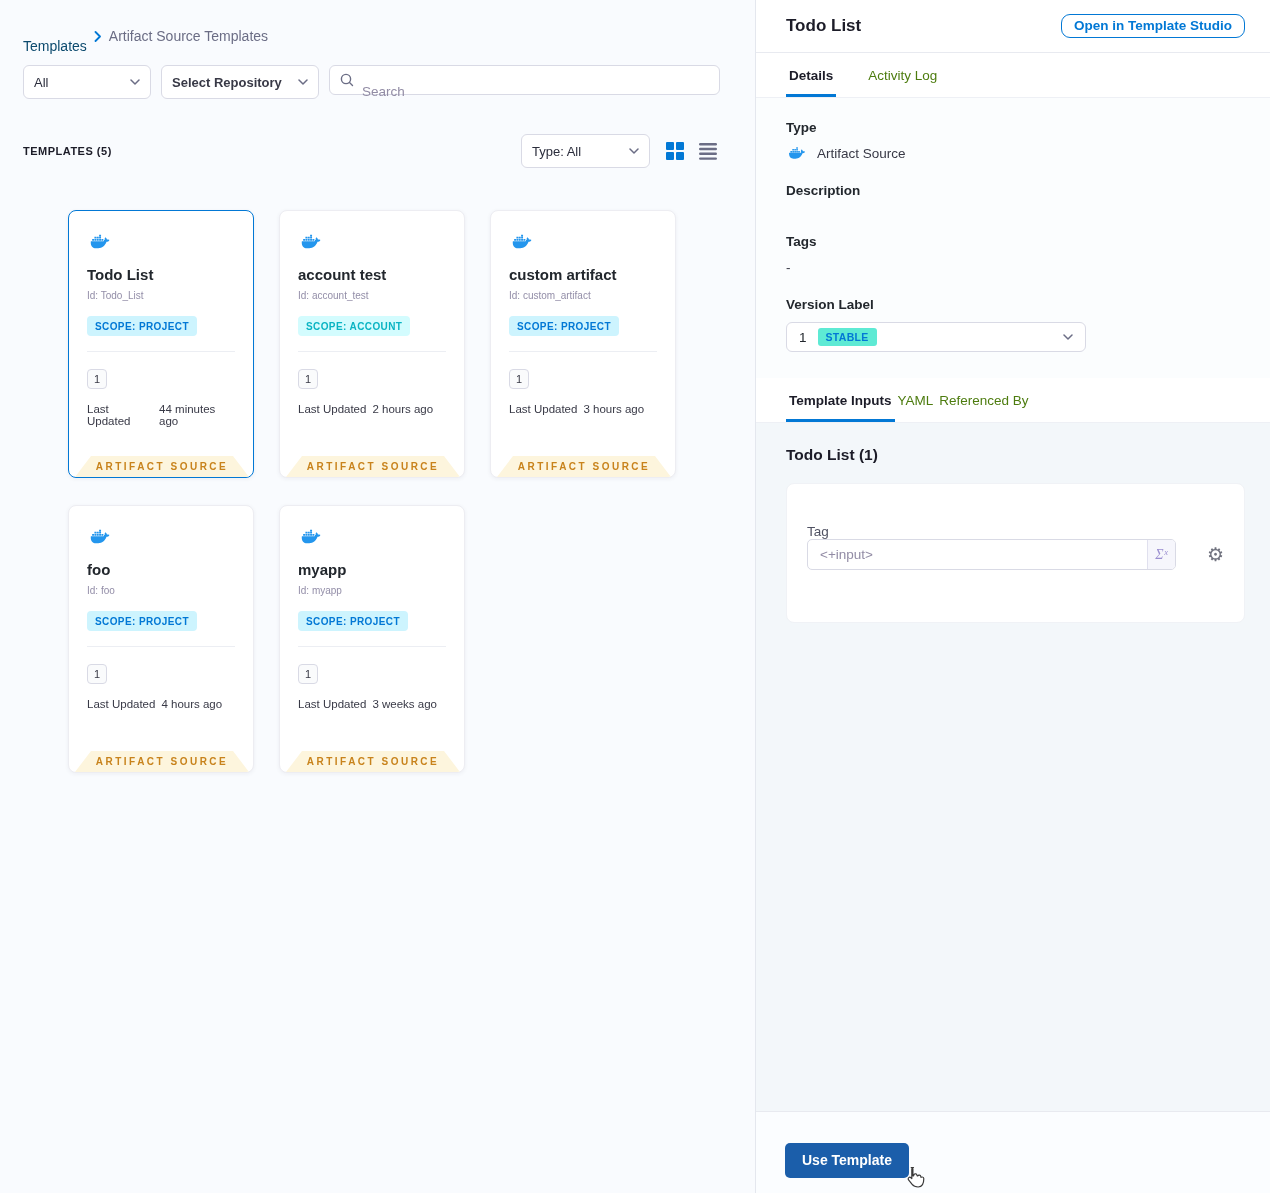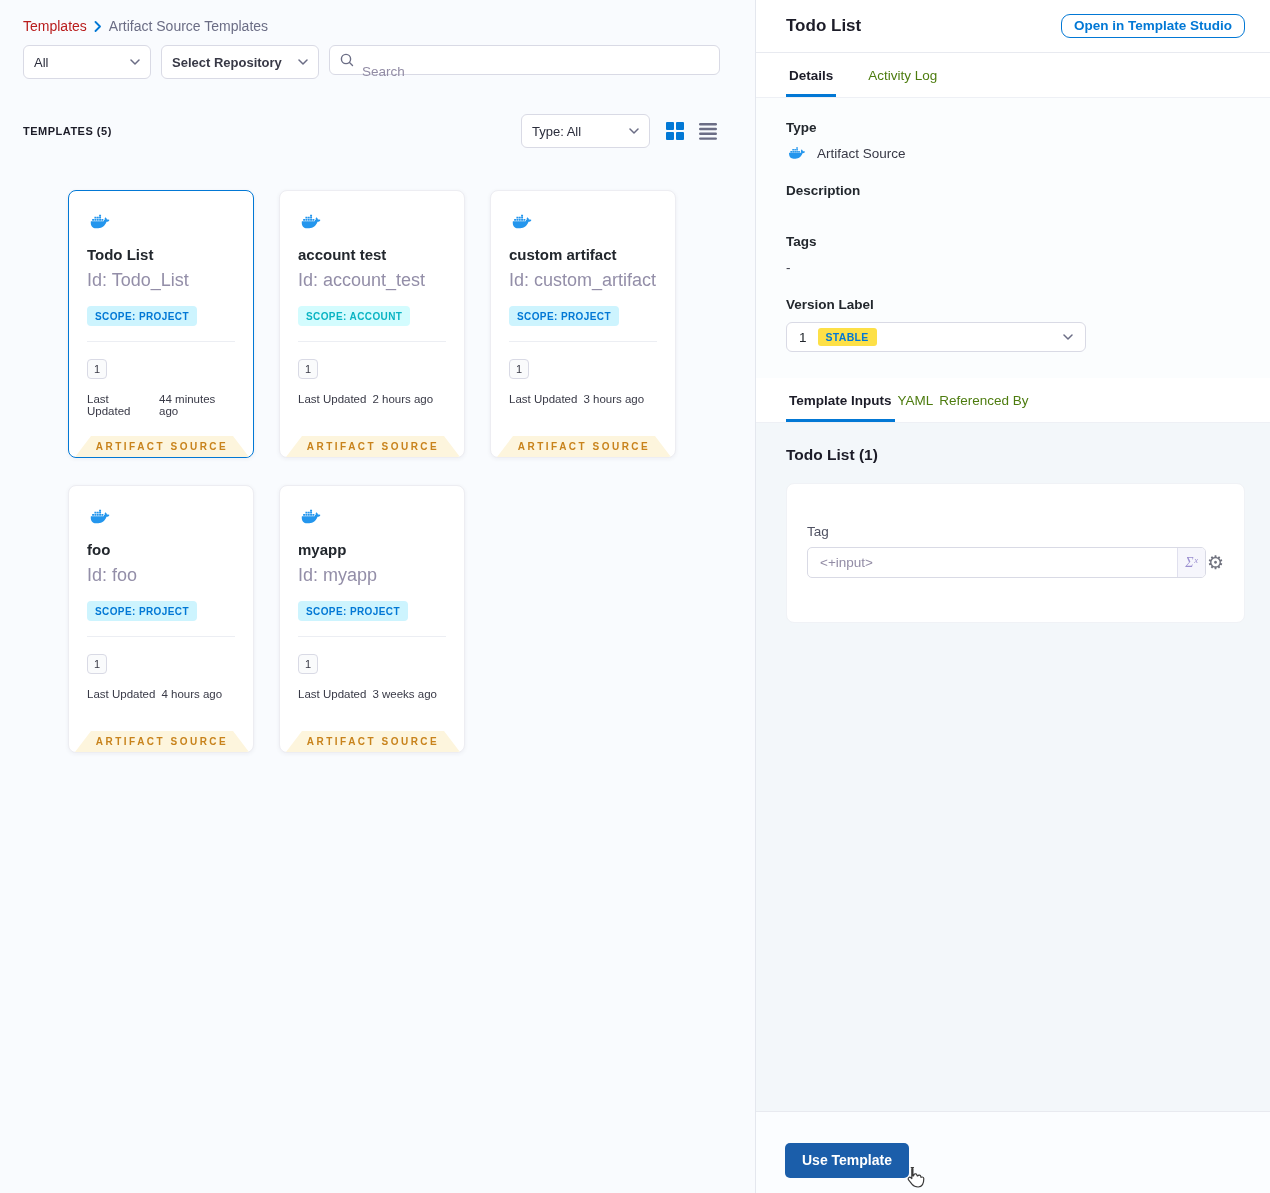--- a/index.html
+++ b/index.html
@@ -15,21 +15,21 @@
   svg { display:block; }
 
   
   .left {
     width:756px; height:100%;
     background:#f9fbfe;
     border-right:1px solid #e4e7ee;
     position:relative;
   }
   .breadcrumb { display:flex; align-items:center; gap:7px; padding:18px 0 0 23px; font-size:14px; }
-  .breadcrumb .root { color:#b91c1c; cursor:pointer; }
+  .breadcrumb .root { color:#0c4a6e; cursor:pointer;margin-top:20px; }
   .breadcrumb .current { color:#6b6d85; }
 
   .filter-row { display:flex; gap:10px; margin:11px 35px 0 23px; }
   .select {
     height:34px; background:#fff; border:1px solid #d9dae5; border-radius:6px;
     display:flex; align-items:center; justify-content:space-between;
     padding:16px 10px; font-size:13px; color:#2b2d3c; cursor:pointer;
   }
   .select.scope { width:128px; }
   .select.repo  { width:158px; font-weight:600; color:#383946; }
@@ -56,21 +56,21 @@
     margin:42px 0 0 68px;
   }
   .card {
     position:relative; width:186px; height:268px; background:#fff;
     border:1px solid #ededf2; border-radius:8px;
     box-shadow:0 1px 4px rgba(40,41,61,.06);
     padding:21px 18px 0 18px; overflow:hidden; cursor:pointer;
   }
   .card.selected { border:1px solid #0278d5; }
   .card-name { margin-top:15px; font-size:15px; font-weight:600; color:#22272d; }
-  .card-id { margin-top:7px; font-size:18px; color:#938ea8; }
+  .card-id { margin-top:7px; font-size:10px; color:#938ea8; }
   .scope-badge {
     display:inline-block; margin-top:15px; padding:5px 8px 4px; border-radius:4px;
     font-size:10px; font-weight:700; letter-spacing:.4px;
   }
   .scope-badge[data-scope="project"] { background:#cdf4fe; color:#0278d5; }
   .scope-badge[data-scope="account"] { background:#d3fcfe; color:#0ab4c3; }
   .card-divider { margin-top:15px; border-top:1px solid #eceef3; }
   .version-box {
     margin-top:17px; width:20px; height:20px; border:1px solid #d9dae5; border-radius:4px;
     background:#fafbfc; display:flex; align-items:center; justify-content:center;
@@ -108,33 +108,33 @@
   .mt-block { margin-top:22px; }
   .field-value { margin-top:11px; font-size:13.5px; color:#383946; }
   .version-dd {
     margin-top:10px; width:300px; height:30px; background:#fff;
     border:1px solid #d9dae5; border-radius:6px;
     display:flex; align-items:center; justify-content:space-between; padding:0 12px; cursor:pointer;
   }
   .version-dd-left { display:flex; align-items:center; gap:11px; }
   .version-num { font-size:13.5px; color:#22272d; }
   .stable-badge {
-    background:#fde047; color:#0278d5; font-size:10.5px; font-weight:700;
+    background:#5eead4; color:#0278d5; font-size:10.5px; font-weight:700;
     letter-spacing:.3px; padding:3px 8px; border-radius:3px;
   }
 
   .inner-tabs { display:flex; padding:0 30px; background:#fff; border-bottom:1px solid #eef0f5; }
   .inputs-area { flex:1; background:#f3f7fa; padding:23px 25px 0 30px; }
   .inputs-heading { font-size:15.5px; font-weight:700; color:#1c1c28; }
   .tag-card {
     margin-top:19px; background:#fff; border:1px solid #f0f2f6; border-radius:8px;
     height:140px; padding:40px 20px 0 20px;
   }
   .tag-label { font-size:13.5px; color:#4f5162; }
-  .tag-row { display:flex; align-items:center; gap:1px; margin-top:8px; }
+  .tag-row { display:flex; align-items:center; gap:31px; margin-top:0; }
   .tag-input-wrap {
     flex:1; height:31px; border:1px solid #d9dae5; border-radius:5px;
     background:#fff; display:flex; overflow:hidden;
   }
   .tag-input-wrap input {
     flex:1; border:none; outline:none; padding:0 12px; font-size:13.5px; color:#928ca5;
     font-family:"Liberation Sans",sans-serif; background:transparent;
   }
   .sigma-btn {
     width:28px; border:none; border-left:1px solid #e0e0ee; background:#f6f6fc;

